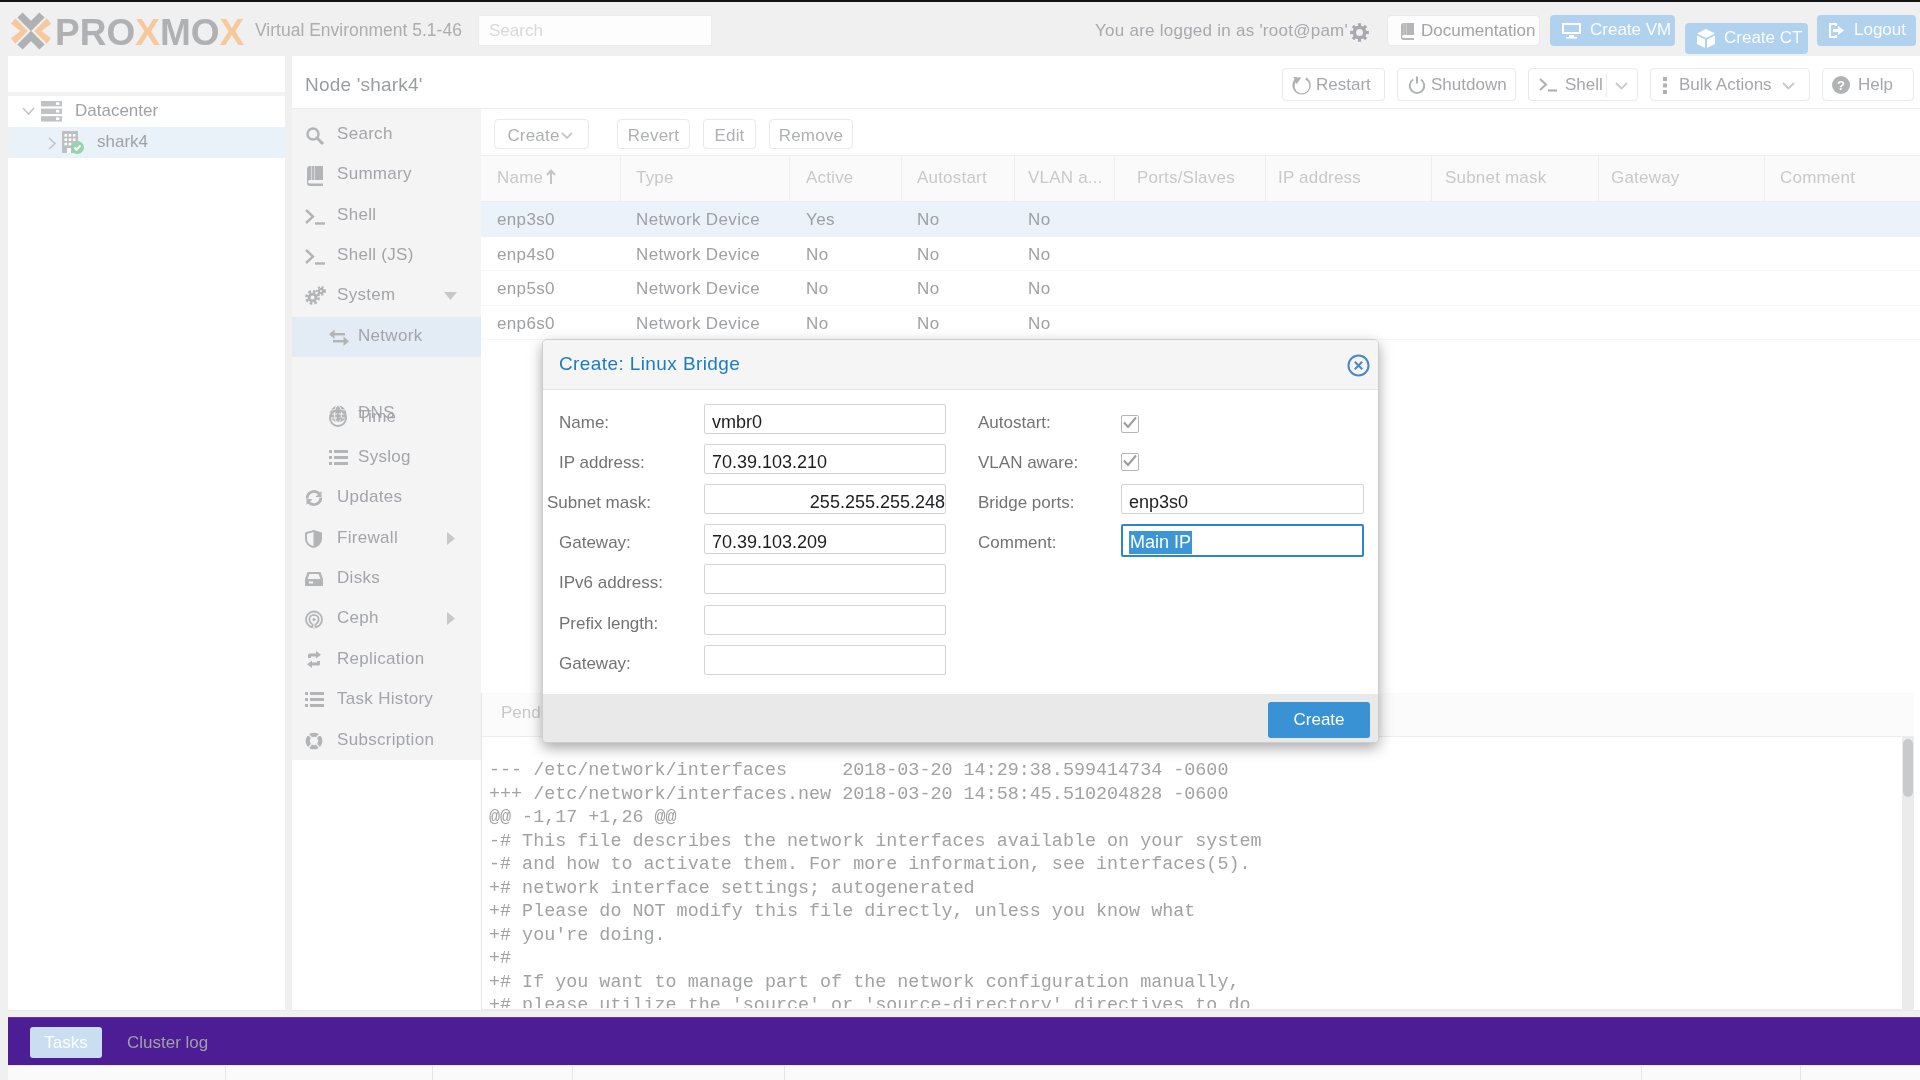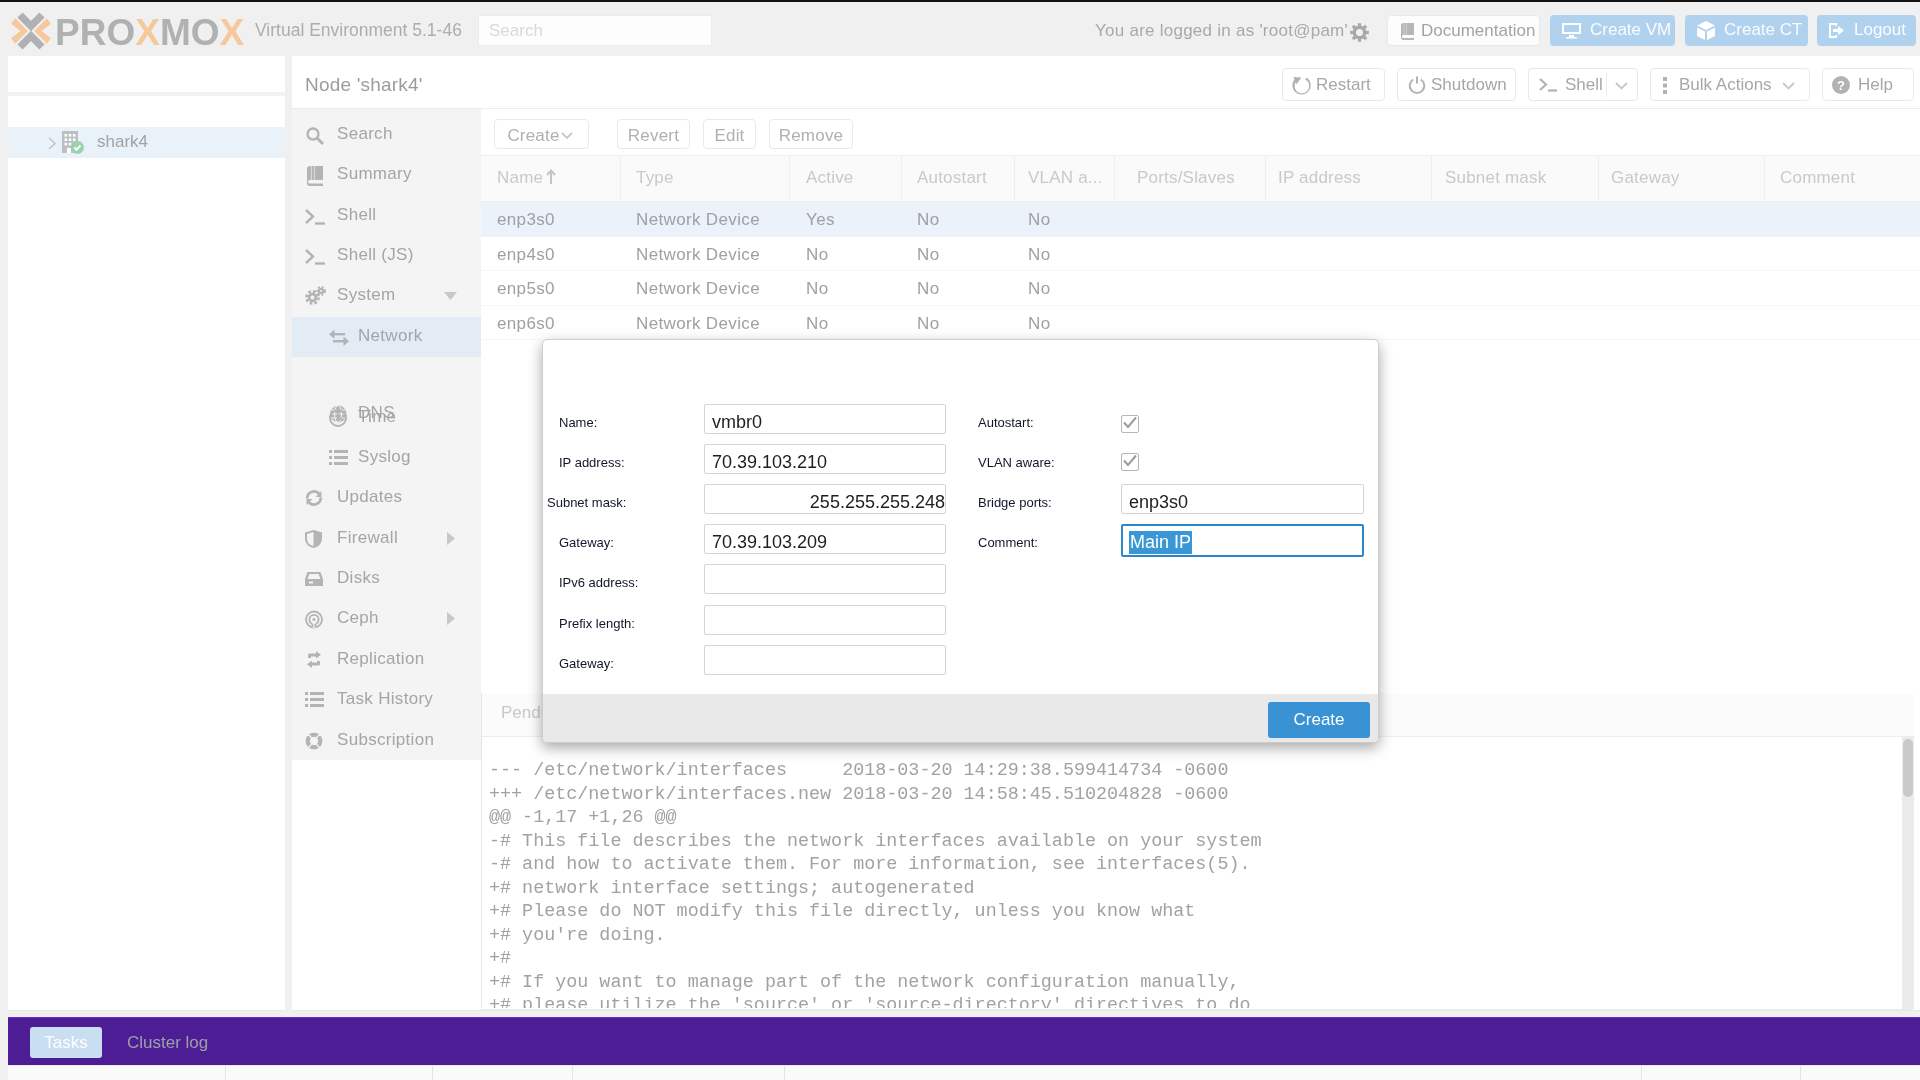--- a/index.html
+++ b/index.html
@@ -14,21 +14,21 @@
 #logotext b { color:#f6c89b; }
 #ve { left:255px; top:18px; font-size:17.5px; color:#abadaf; }
 #searchbox { left:478px; top:13px; width:234px; height:31px; background:#fdfdfd; border:1px solid #ececed; }
 #searchbox span { position:absolute; left:10px; top:5px; font-size:17px; color:#d9d9da; }
 #login { right:572px; top:19px; font-size:17px; color:#a7a9ac; letter-spacing:0.25px; }
 .hbtn { position:absolute; top:13px; height:31px; border-radius:4px; font-size:17px; }
 .hbtn span { position:absolute; top:5px; }
 #btn-doc { left:1387px; width:153px; background:#fdfdfd; border:1px solid #e9e9ea; color:#a2a4a7; }
 .bluebtn { background:#b1d2ee; color:#fafcfe; }
 #btn-vm { left:1550px; width:125px; }
-#btn-ct { left:1685px; width:123px; }
+#btn-ct { left:1685px; width:123px;margin-top:8px; }
 #btn-out { left:1817px; width:99px; }
 
 #sidebar { left:8px; top:56px; width:277px; height:955px; background:#fff; border-bottom:1px solid #e8e8e9; }
 #serverview { left:0; top:3px; width:277px; height:32px; border-bottom:1px solid #eeeeef; }
 #serverview span { position:absolute; left:9px; top:8px; font-size:17px; color:#9ca0a3; }
 #svgap { left:0; top:36px; width:277px; height:4px; background:#f2f2f3; }
 .treerow { position:absolute; left:0; width:277px; height:31px; font-size:17px; color:#a0a2a5; }
 #row-dc { top:40px; }
 #row-shark { top:71px; background:#e9f1f9; }
 .treerow .lbl { position:absolute; top:5px; }
@@ -65,21 +65,21 @@
 #tasksbtn { position:absolute; left:22px; top:9px; width:72px; height:31px; background:#c9def0; border-radius:3px; color:#fdfdfe; font-size:17px; line-height:31px; text-align:center; }
 #clusterlog { position:absolute; left:119px; top:15px; font-size:17px; color:#9ea1a4; }
 #bstrip { position:absolute; left:0; top:47px; width:1920px; height:16px; background:#fafafa; border-top:1px solid #e9e9ea; }
 .bsep { position:absolute; top:0; width:1px; height:16px; background:#e5e5e6; }
 
 #modal { left:542px; top:339px; width:837px; height:404px; background:#fff; border:1px solid #cdcdcd; border-radius:5px; box-shadow:0 5px 14px rgba(0,0,0,0.34); }
 #mtitle { position:absolute; left:0; top:0; width:835px; height:50px; background:#f5f5f5; border-bottom:1px solid #e3e3e3; border-radius:4px 4px 0 0; }
 #mtitle span { position:absolute; left:16px; top:13px; font-size:19px; color:#1b7cc1; letter-spacing:0.4px; }
 #mfoot { position:absolute; left:0; top:354px; width:835px; height:48px; background:#e9e9e9; border-radius:0 0 4px 4px; }
 #createbtn { position:absolute; left:725px; top:8px; width:102px; height:36px; background:#3892d4; border-radius:3px; color:#fff; font-size:17px; line-height:36px; text-align:center; }
-.mlbl { position:absolute; font-size:13px; color:#0f172a; height:38px; line-height:38px; }
+.mlbl { position:absolute; font-size:17px; color:#737373; height:38px; line-height:38px; }
 .minput { position:absolute; left:161px; width:242px; height:30px; border:1px solid #d4d4d4; border-radius:2px; background:#fff; font-size:18px; color:#1d1e20; line-height:34px; padding-left:7px; }
 .minput2 { position:absolute; left:578px; width:243px; height:30px; border:1px solid #d4d4d4; border-radius:2px; background:#fff; font-size:18px; color:#1d1e20; line-height:34px; padding-left:7px; }
 .chk { position:absolute; left:578px; width:18px; height:18px; border:1px solid #b6b6b6; border-radius:2px; background:#fff; }
 </style></head>
 <body>
 <div class="abs" id="strip"></div>
 <div class="abs" id="header">
   <svg id="logomark" style="left:12px;top:12px;" width="38" height="34" viewBox="0 0 38 34">
     <g fill="none" stroke-linecap="butt" stroke-linejoin="miter">
       <path d="M1.5 6.5 L15 17 L1.5 27.5" stroke="#f6c89b" stroke-width="8"></path>
@@ -123,20 +123,36 @@
     </div>
   <div class="abs hbtn bluebtn" id="btn-out">
       <svg style="left:11px;top:7px;" width="17" height="17" viewBox="0 0 17 17">
         <path fill="#fff" d="M1 1 h8 v3 h-2 v-1 h-4 v11 h4 v-1 h2 v3 h-8 z M10 4 l6 4.5 l-6 4.5 v-3 h-5 v-3 h5 z"></path>
       </svg>
       <span style="left:37px;">Logout</span>
     </div>
 </div>
 <div class="abs" id="sidebar">
   <div class="abs" id="svgap"></div>
+  <div class="treerow" id="row-dc">
+    <svg style="left:14px;top:11px;" width="13" height="9" viewBox="0 0 13 9">
+        <path fill="none" stroke="#c3c5c7" stroke-width="1.6" d="M1 1 L6.5 7 L12 1"></path>
+      </svg>
+    <svg style="left:32px;top:4px;" width="23" height="23" viewBox="0 0 23 23">
+        <g fill="#c0c2c4">
+          <rect x="1" y="1" width="21" height="5.4"></rect>
+          <rect x="1" y="8.6" width="21" height="5.4"></rect>
+          <rect x="1" y="16.2" width="21" height="5.4"></rect>
+          <rect x="16" y="2.3" width="3.4" height="2.6" fill="#fff"></rect>
+          <rect x="16" y="9.9" width="3.4" height="2.6" fill="#fff"></rect>
+          <rect x="16" y="17.5" width="3.4" height="2.6" fill="#fff"></rect>
+        </g>
+      </svg>
+    <span class="lbl" style="left:67px;">Datacenter</span>
+  </div>
   <div class="treerow" id="row-shark">
     <svg style="left:40px;top:10px;" width="8" height="13" viewBox="0 0 8 13">
         <path fill="none" stroke="#c3c5c7" stroke-width="1.6" d="M1 1 L7 6.5 L1 12"></path>
       </svg>
     <svg style="left:53px;top:4px;" width="24" height="24" viewBox="0 0 24 24">
       <rect x="1" y="0" width="16" height="22" fill="#bdbfc1"></rect>
       <g fill="#fff">
           <rect x="3.5" y="3" width="2.6" height="2.6"></rect>
           <rect x="7.7" y="3" width="2.6" height="2.6"></rect>
           <rect x="11.9" y="3" width="2.6" height="2.6"></rect>
@@ -452,20 +468,27 @@
   <div id="bstrip">
       <div class="bsep" style="left: 217px;"></div>
       <div class="bsep" style="left: 424px;"></div>
       <div class="bsep" style="left: 564px;"></div>
       <div class="bsep" style="left: 776px;"></div>
       <div class="bsep" style="left: 1633px;"></div>
       <div class="bsep" style="left: 1792px;"></div>
     </div>
 </div>
 <div class="abs" id="modal">
+  <div id="mtitle">
+      <span>Create: Linux Bridge</span>
+    <svg style="left:804px;top:14px;" width="23" height="23" viewBox="0 0 23 23">
+        <circle cx="11.5" cy="11.5" r="10" fill="none" stroke="#4a89c2" stroke-width="2"></circle>
+        <path d="M7.8 7.8 L15.2 15.2 M15.2 7.8 L7.8 15.2" stroke="#4a89c2" stroke-width="2" fill="none"></path>
+      </svg>
+  </div>
   <div class="mlbl" style="left:16px;top:64px;">Name:</div>
   <div class="minput" style="top:64px;">vmbr0</div>
   <div class="mlbl" style="left:16px;top:104px;">IP address:</div>
   <div class="minput" style="top:104px;">70.39.103.210</div>
   <div class="mlbl" style="left:4px;top:144px;">Subnet mask:</div>
   <div class="minput" style="top:144px;text-align:right;">255.255.255.248</div>
   <div class="mlbl" style="left:16px;top:184px;">Gateway:</div>
   <div class="minput" style="top:184px;">70.39.103.209</div>
   <div class="mlbl" style="left:16px;top:224px;">IPv6 address:</div>
   <div class="minput" style="top:224px;"></div>

